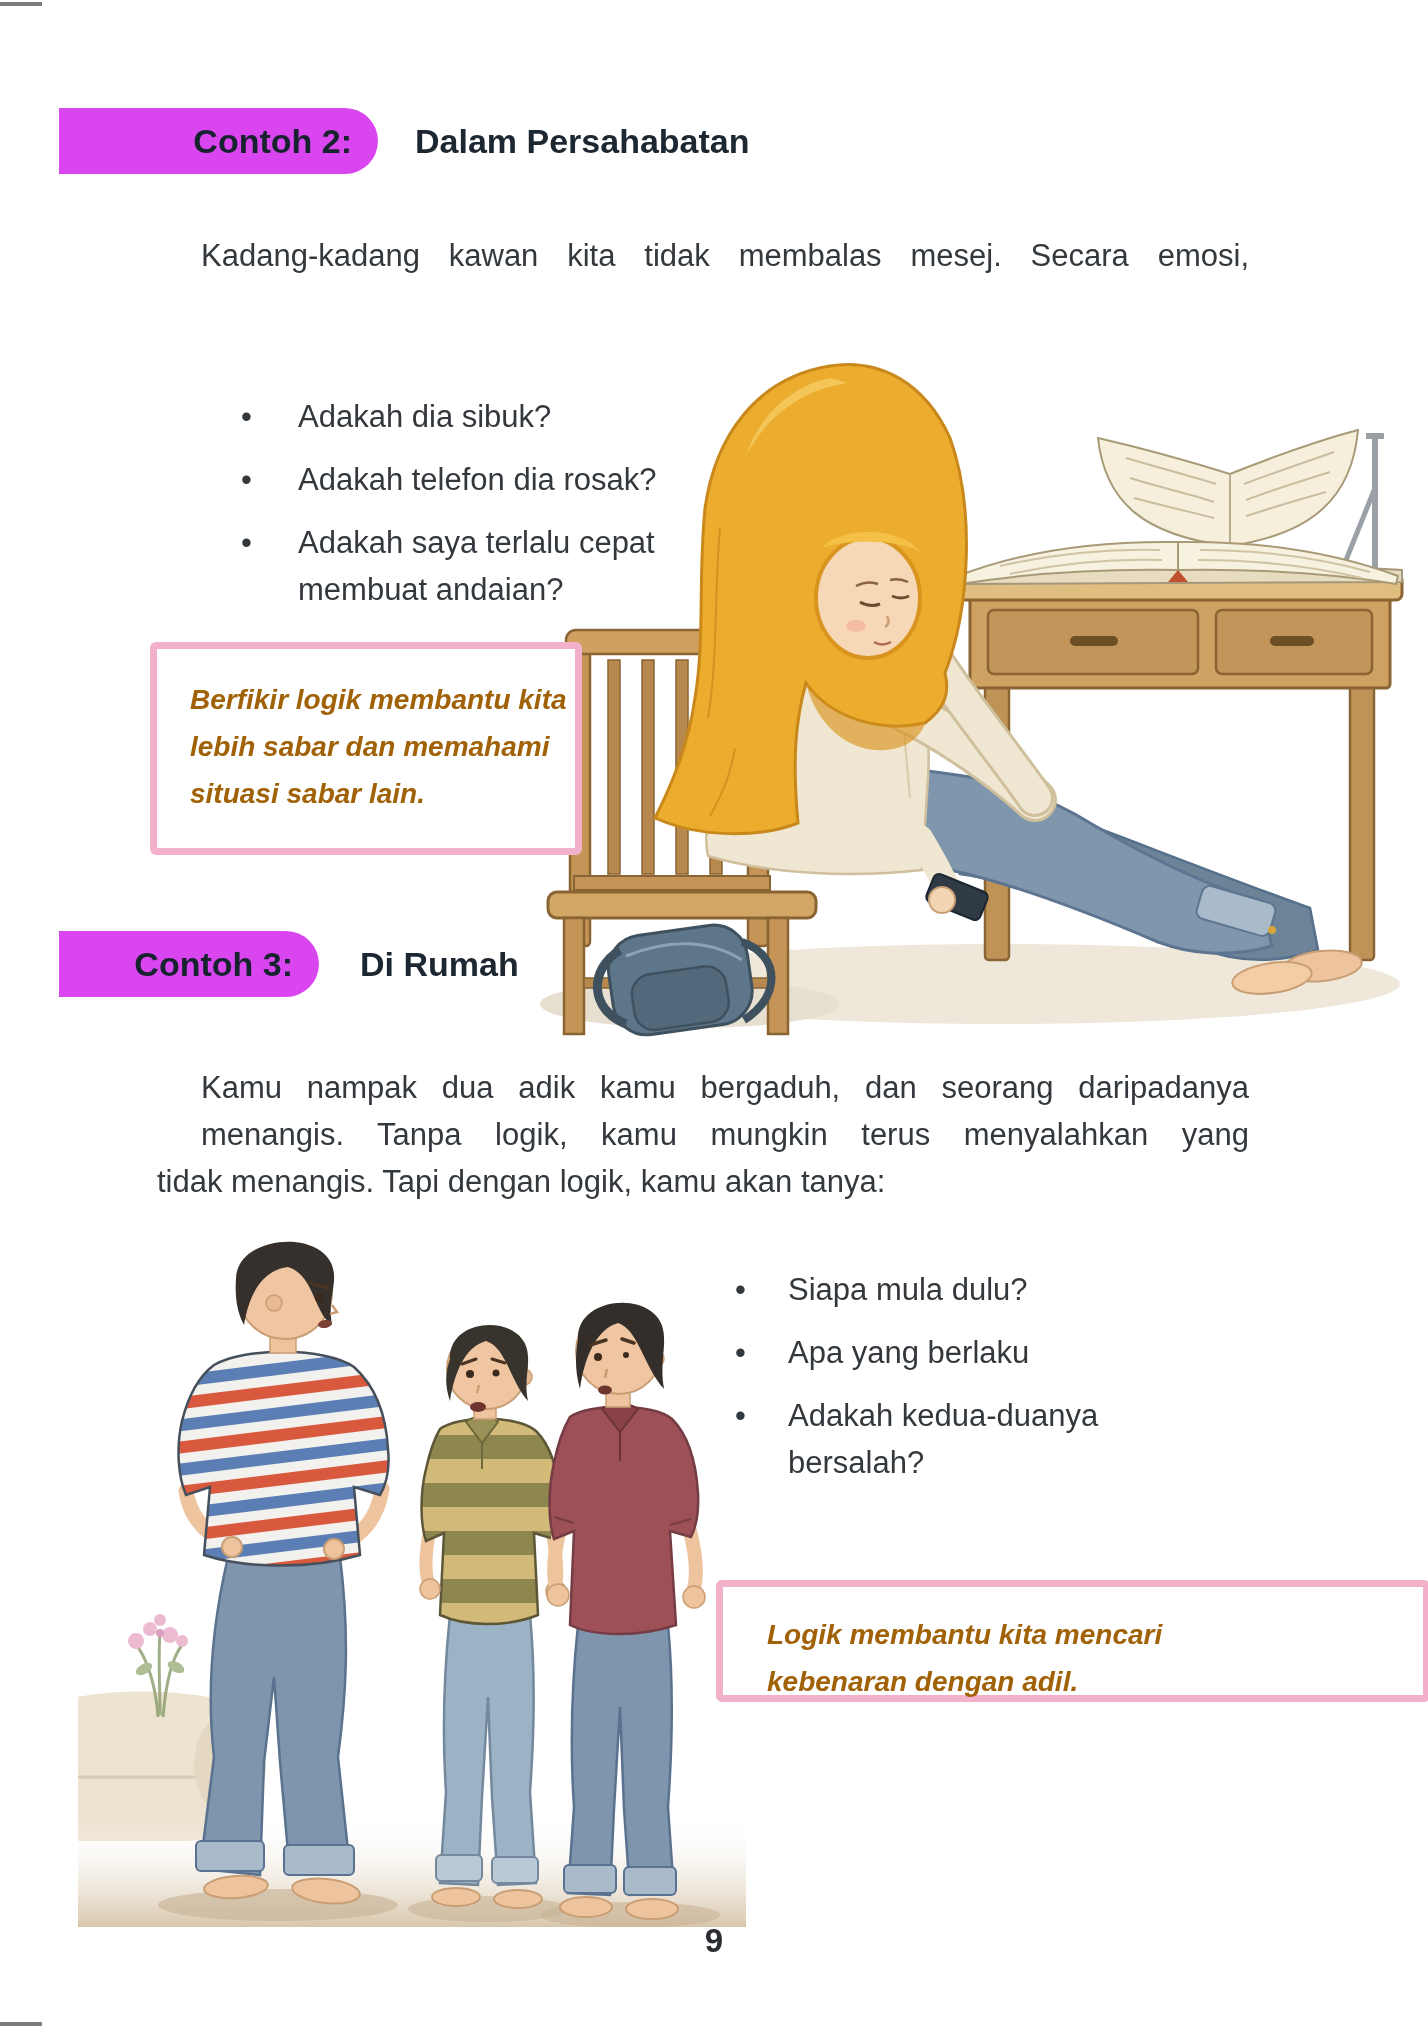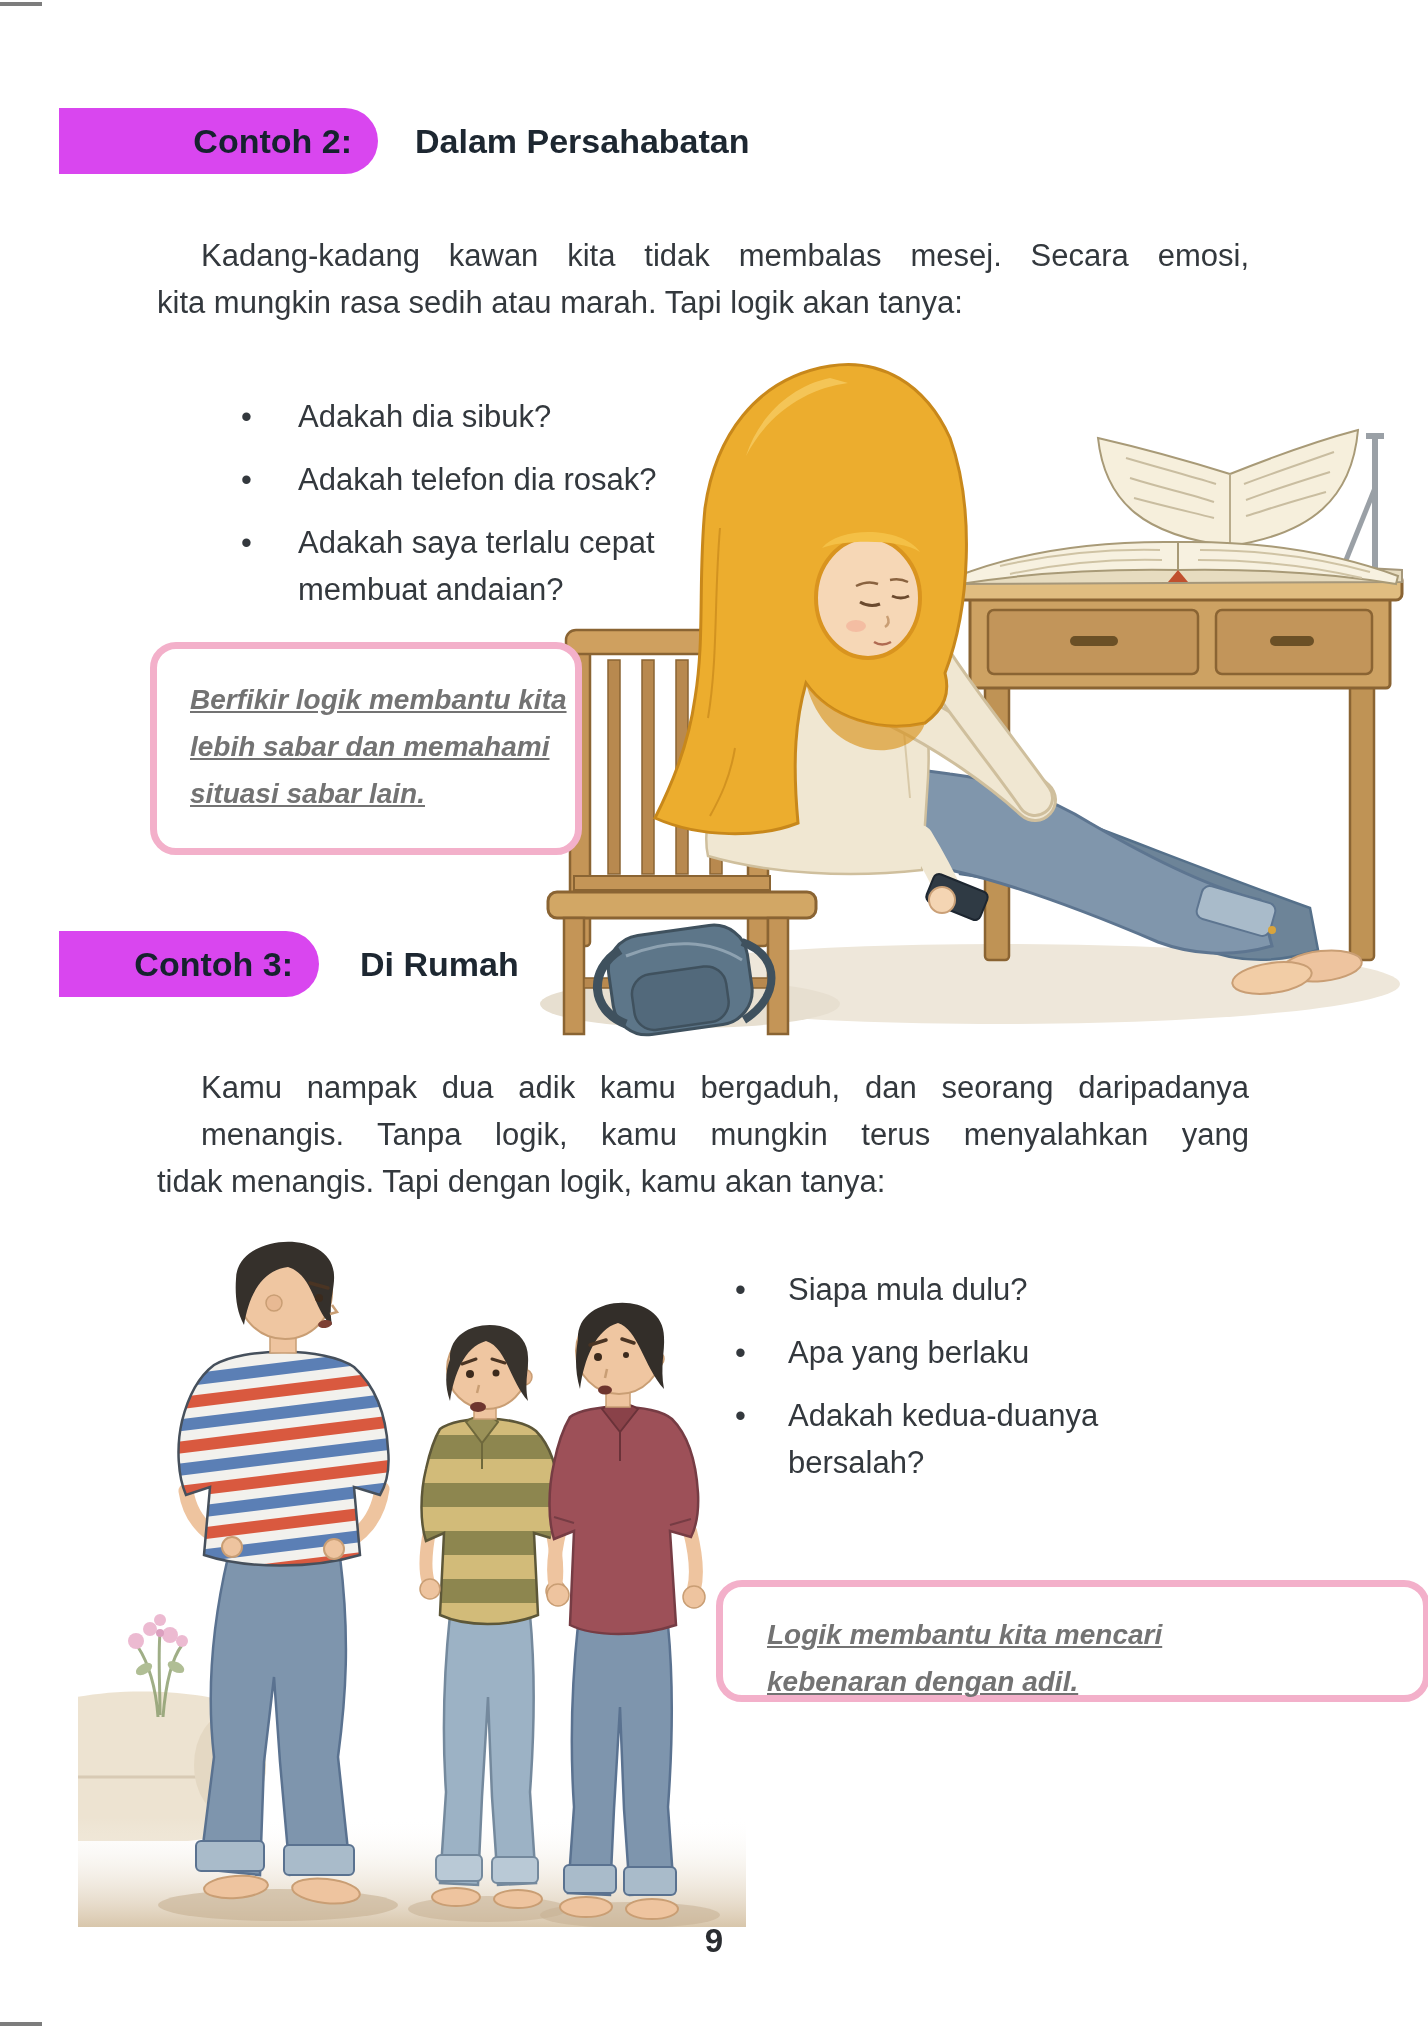--- a/index.html
+++ b/index.html
@@ -23,22 +23,22 @@
   .pline { white-space:nowrap; }
   .pline.stretch { white-space:normal; text-align:justify; text-align-last:justify;margin-left:44px; }
   ul.blist { position:absolute; list-style:none; font-size:31px; line-height:47px; color:#33383d; }
   ul.blist li { position:relative; margin-bottom:16px; }
   ul.blist li .dot { position:absolute; left:0; top:0; font-size:31px; }
   ul.blist.l1 li { padding-left:57px; }
   ul.blist.l2 li { padding-left:53px; }
   .bl { white-space:nowrap; }
   .callout {
     position:absolute; background:#ffffff; border:7px solid #f3b0ca;
-    border-radius:26px; font-weight:bold; font-style:italic; font-size:28px;
-    line-height:47px; color:#737373;text-decoration:underline;
+    border-radius:6px; font-weight:bold; font-style:italic; font-size:28px;
+    line-height:47px; color:#a16207;
   }
   .callout .cl { white-space:nowrap; }
   .callout.c1 { left:150px; top:642px; width:432px; height:213px; padding:27px 14px 0 33px; }
   .callout.c2 { left:716px; top:1580px; width:714px; height:122px; padding:24px 14px 0 44px; }
   .illus { position:absolute; }
   .page-num { position:absolute; left:0; top:1922px; width:1428px; text-align:center;
     font-size:33px; font-weight:bold; color:#2a2d31; }
 </style>
 </head>
 <body>
@@ -46,21 +46,20 @@
 <div id="page">
 
   <div class="corner-mark" style="left:0;top:2px;width:42px;height:4px;"></div>
   <div class="corner-mark" style="left:0;top:2022px;width:42px;height:4px;"></div>
 
   <div class="badge" style="top:108px;width:319px;">Contoh 2:</div>
   <div class="section-title" style="left:415px;top:108px;">Dalam Persahabatan</div>
 
   <div class="para" style="top:232px;">
     <div class="pline stretch">Kadang-kadang kawan kita tidak membalas mesej. Secara emosi,</div>
-    <div class="pline">kita mungkin rasa sedih atau marah. Tapi logik akan tanya:</div>
   </div>
 
   <svg class="illus" style="left:530px;top:278px;" width="880" height="764" viewBox="0 0 880 764">
     <g>
       <ellipse cx="470" cy="706" rx="400" ry="40" fill="#eee7da"></ellipse>
       <ellipse cx="160" cy="726" rx="150" ry="24" fill="#e7dfd0"></ellipse>
     </g>
     <g>
       <rect x="455" y="400" width="24" height="282" rx="4" fill="#bf9355" stroke="#8a6433" stroke-width="2.5"></rect>
       <rect x="820" y="400" width="24" height="282" rx="4" fill="#bf9355" stroke="#8a6433" stroke-width="2.5"></rect>

